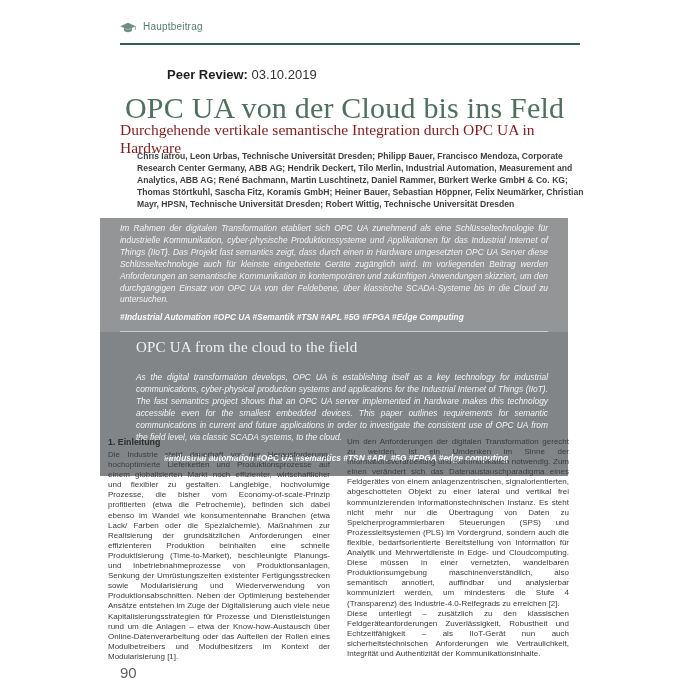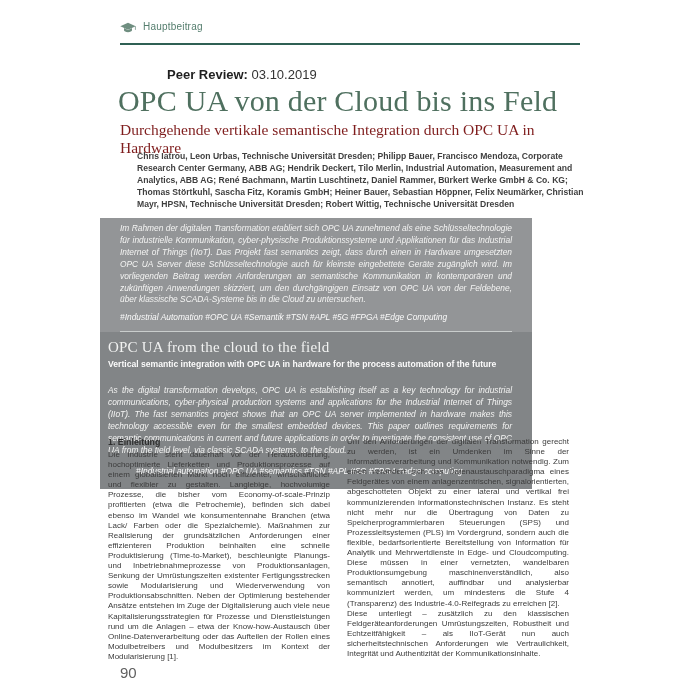--- a/index.html
+++ b/index.html
@@ -24,26 +24,26 @@
   .title{position:absolute;left:118px;top:84px;width:480px;
     font-family:"Liberation Serif",serif;font-weight:400;
     font-size:30px;color:#4f705f;letter-spacing:.2px;}
   .subtitle{position:absolute;left:120px;top:121px;width:470px;
     font-family:"Liberation Serif",serif;font-size:15.5px;color:#7f1d1d;}
 
   .authors{position:absolute;left:120px;top:151px;width:462px;
     font-size:8.6px;font-weight:bold;line-height:11.9px;color:#3f3f3f;margin-left:17px;}
 
   
-  .graybox{position:absolute;left:100px;top:218px;width:432px;box-sizing:border-box;}
+  .graybox{position:absolute;left:100px;top:218px;width:468px;box-sizing:border-box;}
   .box-de{background:#939597;padding:5px 20px 0 20px;}
-  .box-en{background:#828587;padding:7px 20px 13px 8px;}
+  .box-en{background:#828587;padding:7px 20px 13px 36px;}
   .abs-text{font-size:8.4px;line-height:11.9px;font-style:italic;
     color:#f4f4f3;text-align:justify;hyphens:auto;}
-  .abs-keywords{font-size:8.4px;font-style:italic;font-weight:normal;color:#fafafa;
+  .abs-keywords{font-size:8.4px;font-style:italic;font-weight:bold;color:#fafafa;
     margin-top:6px;padding-bottom:9px;}
   .box-divider{height:1px;background:#c9cdcc;margin:0 0 0 0;}
   .en-heading{font-family:"Liberation Serif",serif;font-size:15px;color:#f1f2f1;
     font-weight:400;letter-spacing:.2px;}
   .en-subheading{font-size:8.6px;font-weight:bold;color:#fbfbfb;margin-top:3px;}
   .box-en .abs-text{margin-top:16px;}
   .box-en .abs-keywords{margin-top:9px;padding-bottom:0;margin-left:28px;}
 
   
   .body-cols{position:absolute;left:108px;top:437px;width:461px;display:flex;gap:17px;}
@@ -70,44 +70,43 @@
     </span>
     <span class="cat-label">Hauptbeitrag</span>
   </div>
   <div class="head-rule"></div>
 
   <div class="peer">
     <b>Peer Review:</b>
     <span>03.10.2019</span>
   </div>
 
-  <h1 class="title" style="margin:0;">OPC UA von der Cloud bis ins Feld</h1>
+  <h1 class="title" style="margin:7px;">OPC UA von der Cloud bis ins Feld</h1>
   <h2 class="subtitle" style="margin:0;font-weight:400;">Durchgehende vertikale semantische Integration durch OPC UA in Hardware</h2>
   <div class="authors">Chris Iatrou, Leon Urbas, Technische Universität Dresden; Philipp Bauer, Francisco Mendoza, Corporate Research Center Germany, ABB AG; Hendrik Deckert, Tilo Merlin, Industrial Automation, Measurement and Analytics, ABB AG; René Bachmann, Martin Luschtinetz, Daniel Rammer, Bürkert Werke GmbH &amp; Co. KG; Thomas Störtkuhl, Sascha Fitz, Koramis GmbH; Heiner Bauer, Sebastian Höppner, Felix Neumärker, Christian Mayr, HPSN, Technische Universität Dresden; Robert Wittig, Technische Universität Dresden</div>
 
   <div class="graybox">
     <div class="box-de">
       <div class="abs-text" lang="de">Im Rahmen der digitalen Transformation etabliert sich OPC UA zunehmend als eine Schlüsseltechnologie für industrielle Kommunikation, cyber-physische Produktionssysteme und Applikationen für das Industrial Internet of Things (IIoT). Das Projekt fast semantics zeigt, dass durch einen in Hardware umgesetzten OPC UA Server diese Schlüsseltechnologie auch für kleinste eingebettete Geräte zugänglich wird. Im vorliegenden Beitrag werden Anforderungen an semantische Kommunikation in kontemporären und zukünftigen Anwendungen skizziert, um den durchgängigen Einsatz von OPC UA von der Feldebene, über klassische SCADA-Systeme bis in die Cloud zu untersuchen.</div>
       <div class="abs-keywords">#Industrial Automation #OPC UA #Semantik #TSN #APL #5G #FPGA #Edge Computing</div>
       <div class="box-divider"></div>
     </div>
     <div class="box-en">
       <div class="en-heading">OPC UA from the cloud to the field</div>
-      <div class="en-subheading">Vertical semantic integration with OPC UA in hardware for the process automation of the future</div>
       <div class="abs-text" lang="en">As the digital transformation develops, OPC UA is establishing itself as a key technology for industrial communications, cyber-physical production systems and applications for the Industrial Internet of Things (IIoT). The fast semantics project shows that an OPC UA server implemented in hardware makes this technology accessible even for the smallest embedded devices. This paper outlines requirements for semantic communications in current and future applications in order to investigate the consistent use of OPC UA from the field level, via classic SCADA systems, to the cloud.</div>
       <div class="abs-keywords">#Industrial automation #OPC UA #semantics #TSN #APL #5G #FPGA #edge computing</div>
     </div>
   </div>
 
   <div class="body-cols">
     <div class="col">
       <h3 class="sec-heading">1. Einleitung</h3>
       <p class="body-p" lang="de">Die Industrie steht dauerhaft vor der Herausforderung, hochoptimierte Lieferketten und Produktionsprozesse auf einem globalisierten Markt noch effizienter, wirtschaftlicher und flexibler zu gestalten. Langlebige, hochvolumige Prozesse, die bisher vom Economy-of-scale-Prinzip profitierten (etwa die Petrochemie), befinden sich dabei ebenso im Wandel wie konsumentennahe Branchen (etwa Lack/ Farben oder die Spezialchemie). Maßnahmen zur Realisierung der grundsätzlichen Anforderungen einer effizienteren Produktion beinhalten eine schnelle Produktisierung (Time-to-Market), beschleunigte Planungs- und Inbetriebnahmeprozesse von Produktionsanlagen, Senkung der Umrüstungszeiten existenter Fertigungsstrecken sowie Modularisierung und Wiederverwendung von Produktionsabschnitten. Neben der Optimierung bestehender Ansätze entstehen im Zuge der Digitalisierung auch viele neue Kapitalisierungsstrategien für Prozesse und Dienstleistungen rund um die Anlagen – etwa der Know-how-Austausch über Online-Datenverarbeitung oder das Aufteilen der Rollen eines Modulbetreibers und Modulbesitzers im Kontext der Modularisierung [1].</p>
     </div>
     <div class="col">
       <p class="body-p" lang="de">Um den Anforderungen der digitalen Transformation gerecht zu werden, ist ein Umdenken im Sinne der Informationsverarbeitung und Kommunikation notwendig. Zum einen verändert sich das Datenaustauschparadigma eines Feldgerätes von einem anlagenzentrischen, signalorientierten, abgeschotteten Objekt zu einer lateral und vertikal frei kommunizierenden informationstechnischen Instanz. Es steht nicht mehr nur die Übertragung von Daten zu Speicherprogrammierbaren Steuerungen (SPS) und Prozessleitsystemen (PLS) im Vordergrund, sondern auch die flexible, bedarfsorientierte Bereitstellung von Information für Analytik und Mehrwertdienste in Edge- und Cloudcomputing. Diese müssen in einer vernetzten, wandelbaren Produktionsumgebung maschinenverständlich, also semantisch annotiert, auffindbar und analysierbar kommuniziert werden, um mindestens die Stufe 4 (Transparenz) des Industrie-4.0-Reifegrads zu erreichen [2].</p>
-      <p class="body-p" lang="de">Diese unterliegt – zusätzlich zu den klassischen Feldgeräteanforderungen Umrüstungszeiten, Robustheit und Echtzeitfähigkeit – als IIoT-Gerät nun auch sicherheitstechnischen Anforderungen wie Vertraulichkeit, Integrität und Authentizität der Kommunikationsinhalte.</p>
+      <p class="body-p" lang="de">Diese unterliegt – zusätzlich zu den klassischen Feldgeräteanforderungen Zuverlässigkeit, Robustheit und Echtzeitfähigkeit – als IIoT-Gerät nun auch sicherheitstechnischen Anforderungen wie Vertraulichkeit, Integrität und Authentizität der Kommunikationsinhalte.</p>
     </div>
   </div>
 
   <div class="pagenum">90</div>
 
 </div>
 
 </body></html>

